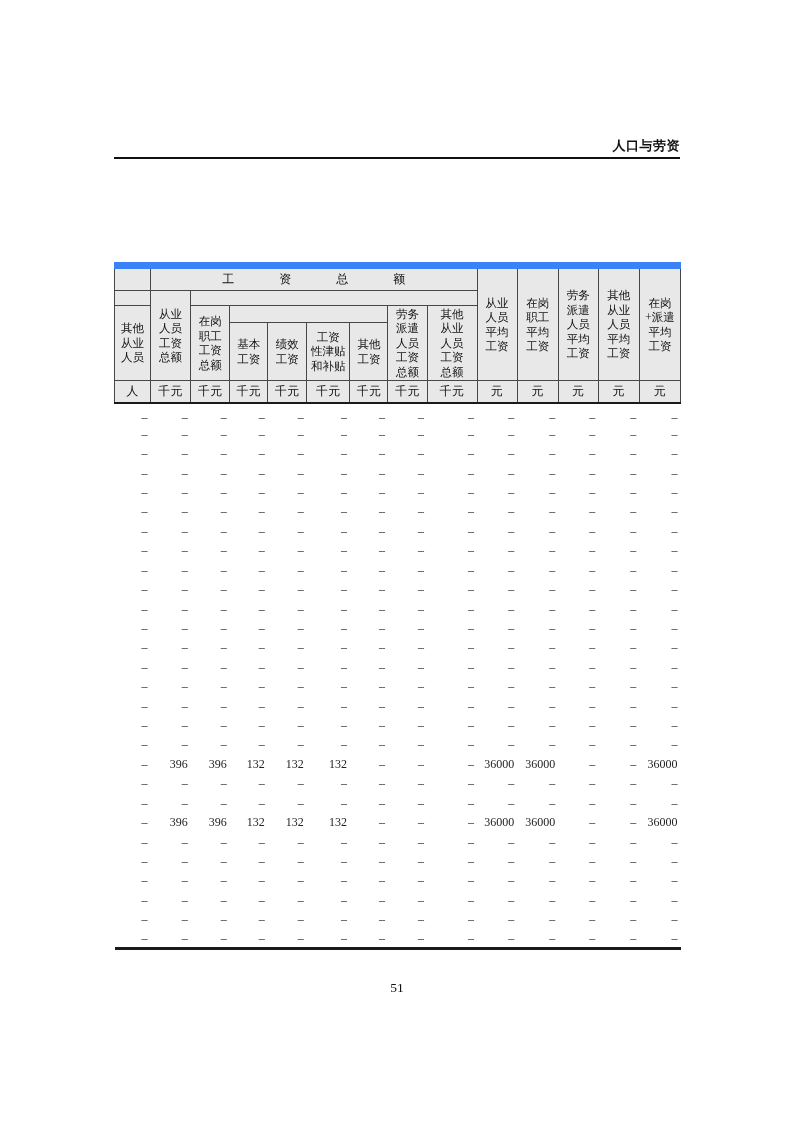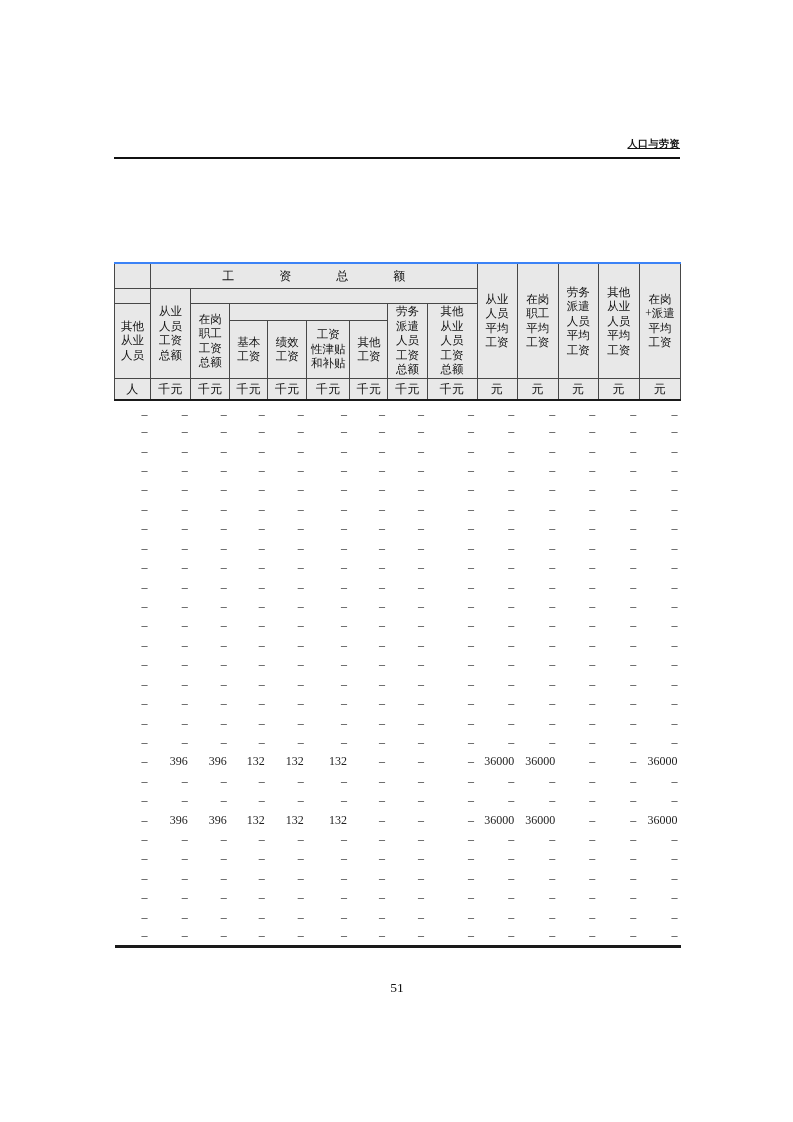--- a/index.html
+++ b/index.html
@@ -15,24 +15,23 @@
     overflow: hidden;
   }
   .running-header {
     position: absolute;
     top: 137px;
     left: 114px;
     width: 566px;
     text-align: right;
     font-family: "Liberation Sans", sans-serif;
     font-weight: bold;
-    font-size: 10px;
+    font-size: 13px;
     letter-spacing: 0.5px;
     color: #111;
-    text-decoration: underline;
   }
   .header-rule {
     position: absolute;
     top: 157px;
     left: 114px;
     width: 566px;
     height: 2px;
     background: #111;
   }
   .page-title {
@@ -45,21 +44,21 @@
     color: #111;
     font-family: "Liberation Serif", serif;
   }
   table.stat-table {
     position: absolute;
     top: 262px;
     left: 114px;
     width: 567px;
     border-collapse: collapse;
     table-layout: fixed;
-    border-top: 2px solid #3b82f6;
+    border-top: 7px solid #3b82f6;
     border-bottom: 3px solid #1a1a1a;
   }
   .stat-table thead { border-bottom: 2px solid #1a1a1a; }
   .stat-table thead th {
     background: #e8e8e8;
     border: 1px solid #474747;
     font-weight: normal;
     font-size: 11.5px;
     line-height: 14.5px;
     text-align: center;

